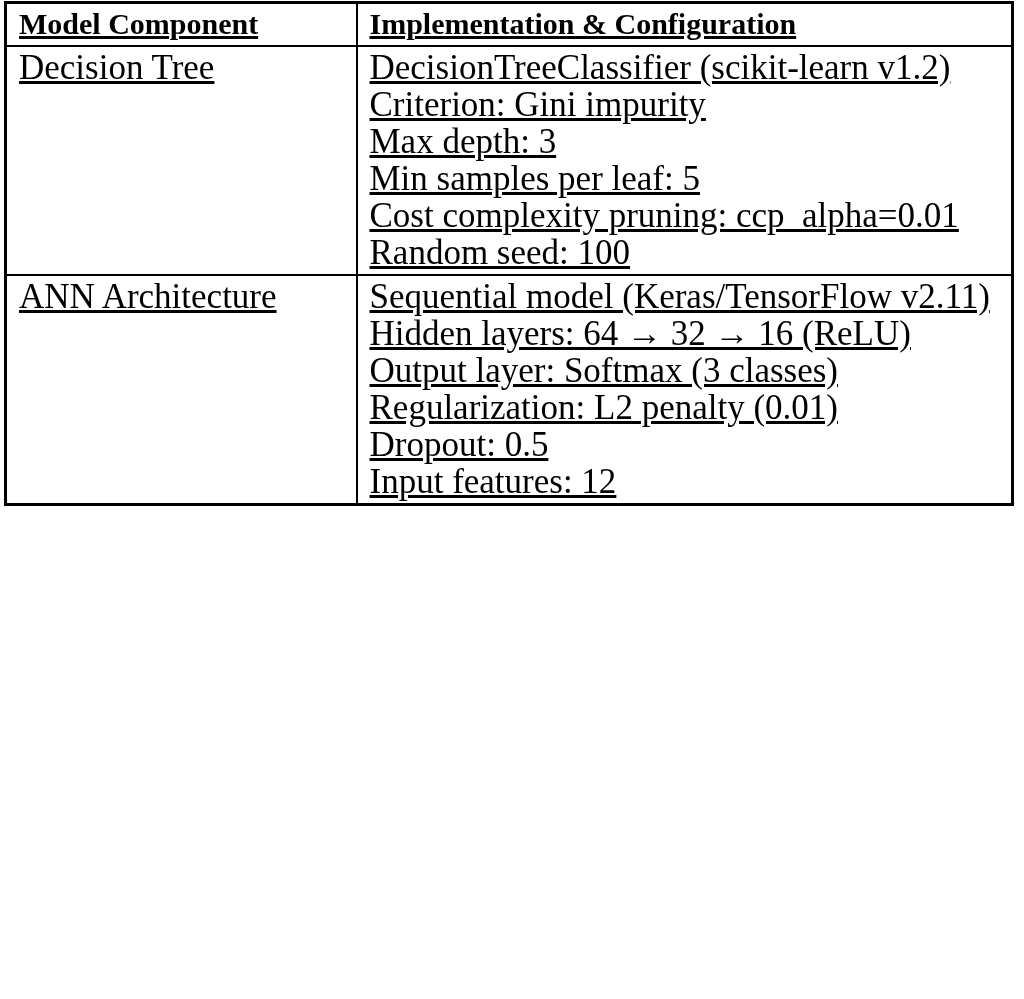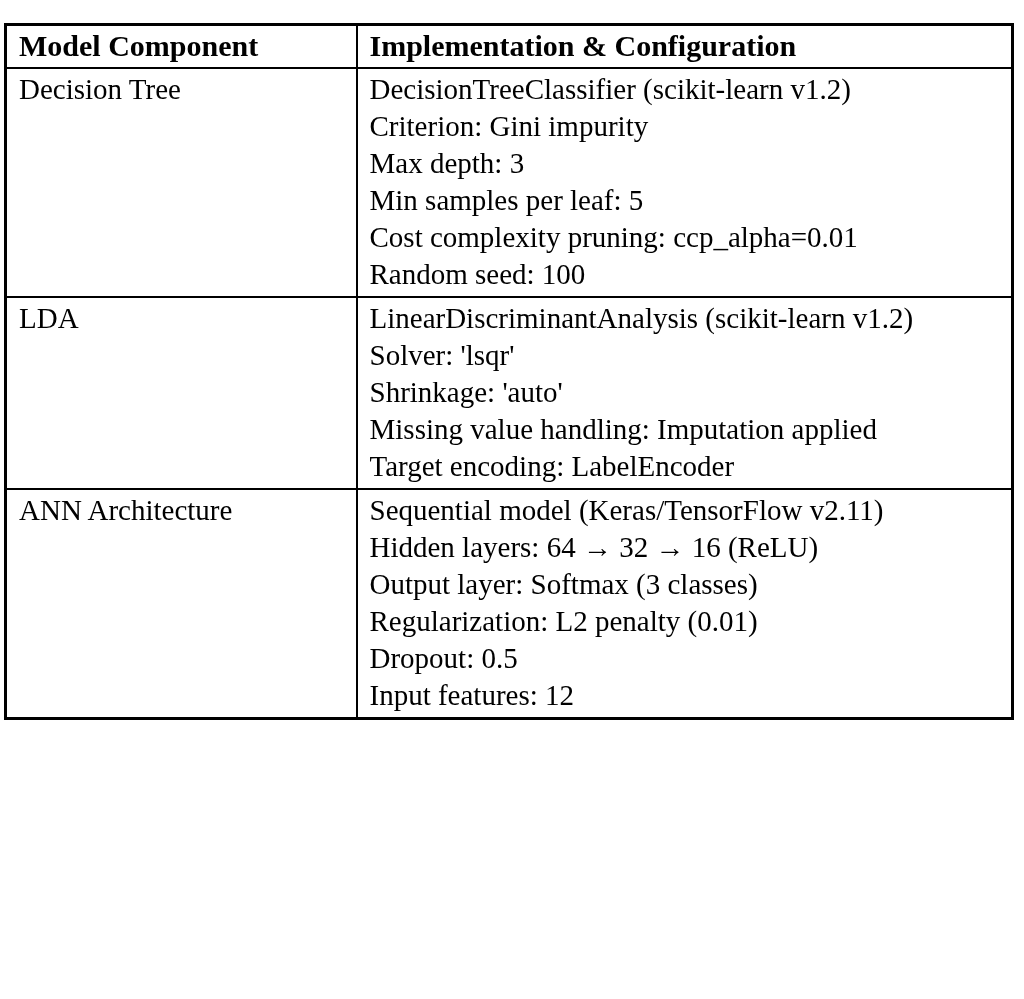--- a/index.html
+++ b/index.html
@@ -11,35 +11,36 @@
     width: 1024px;
     height: 999px;
     position: relative;
     font-family: "Liberation Serif", "DejaVu Serif", serif;
     color: #000000;
     overflow: hidden;
   }
   .table-wrap {
     position: absolute;
     left: 4px;
-    top: 23px;
+    top: 1px;
     width: 1010px;
+    text-decoration: underline;
   }
   table.model-table {
     width: 100%;
     border-collapse: collapse;
     border: 3px solid #000000;
     table-layout: fixed;
   }
   table.model-table th,
   table.model-table td {
     border: 2px solid #000000;
     text-align: left;
     vertical-align: top;
-    font-size: 29px;
+    font-size: 35px;
     line-height: 37px;
     padding: 2px 10px 3px 12px;
     overflow: hidden;
   }
   table.model-table th {
     font-size: 30px;
     font-weight: bold;
     line-height: 34px;
     padding: 3px 10px 4px 12px;
   }
@@ -68,28 +69,20 @@
       <tr>
         <td class="component-cell">Decision Tree</td>
         <td class="details-cell">DecisionTreeClassifier (scikit-learn v1.2)
 Criterion: Gini impurity
 Max depth: 3
 Min samples per leaf: 5
 Cost complexity pruning: ccp_alpha=0.01
 Random seed: 100</td>
       </tr>
       <tr>
-        <td class="component-cell">LDA</td>
-        <td class="details-cell">LinearDiscriminantAnalysis (scikit-learn v1.2)
-Solver: 'lsqr'
-Shrinkage: 'auto'
-Missing value handling: Imputation applied
-Target encoding: LabelEncoder</td>
-      </tr>
-      <tr>
         <td class="component-cell">ANN Architecture</td>
         <td class="details-cell">Sequential model (Keras/TensorFlow v2.11)
 Hidden layers: 64 → 32 → 16 (ReLU)
 Output layer: Softmax (3 classes)
 Regularization: L2 penalty (0.01)
 Dropout: 0.5
 Input features: 12</td>
       </tr>
     </tbody>
   </table>

